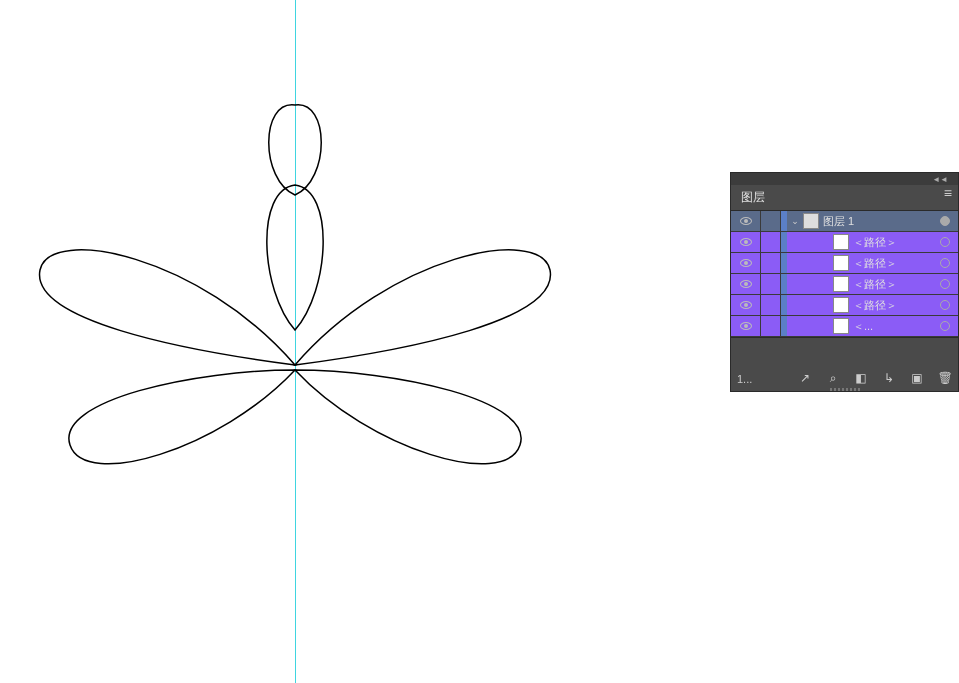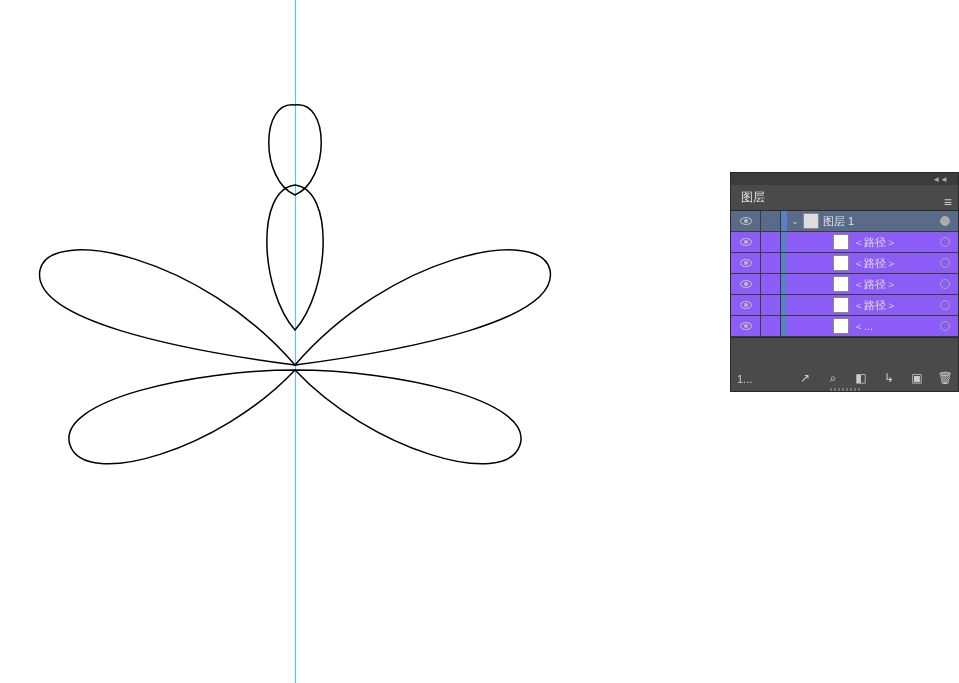--- a/index.html
+++ b/index.html
@@ -49,21 +49,21 @@
       display: flex;
       justify-content: flex-end;
       align-items: center;
       padding-right: 10px;
       font-size: 8px;
       color: #aaa;
     }
     .panel-header {
       height: 26px;
       display: flex;
-      align-items: flex-end;
+      align-items: flex-start;
       background: #4a4a4a;
       border-bottom: 1px solid #2a2a2a;
     }
     .panel-tab {
       padding: 4px 10px;
       background: #4a4a4a;
       font-size: 12px;
     }
     .panel-menu {
       margin-left: auto;

